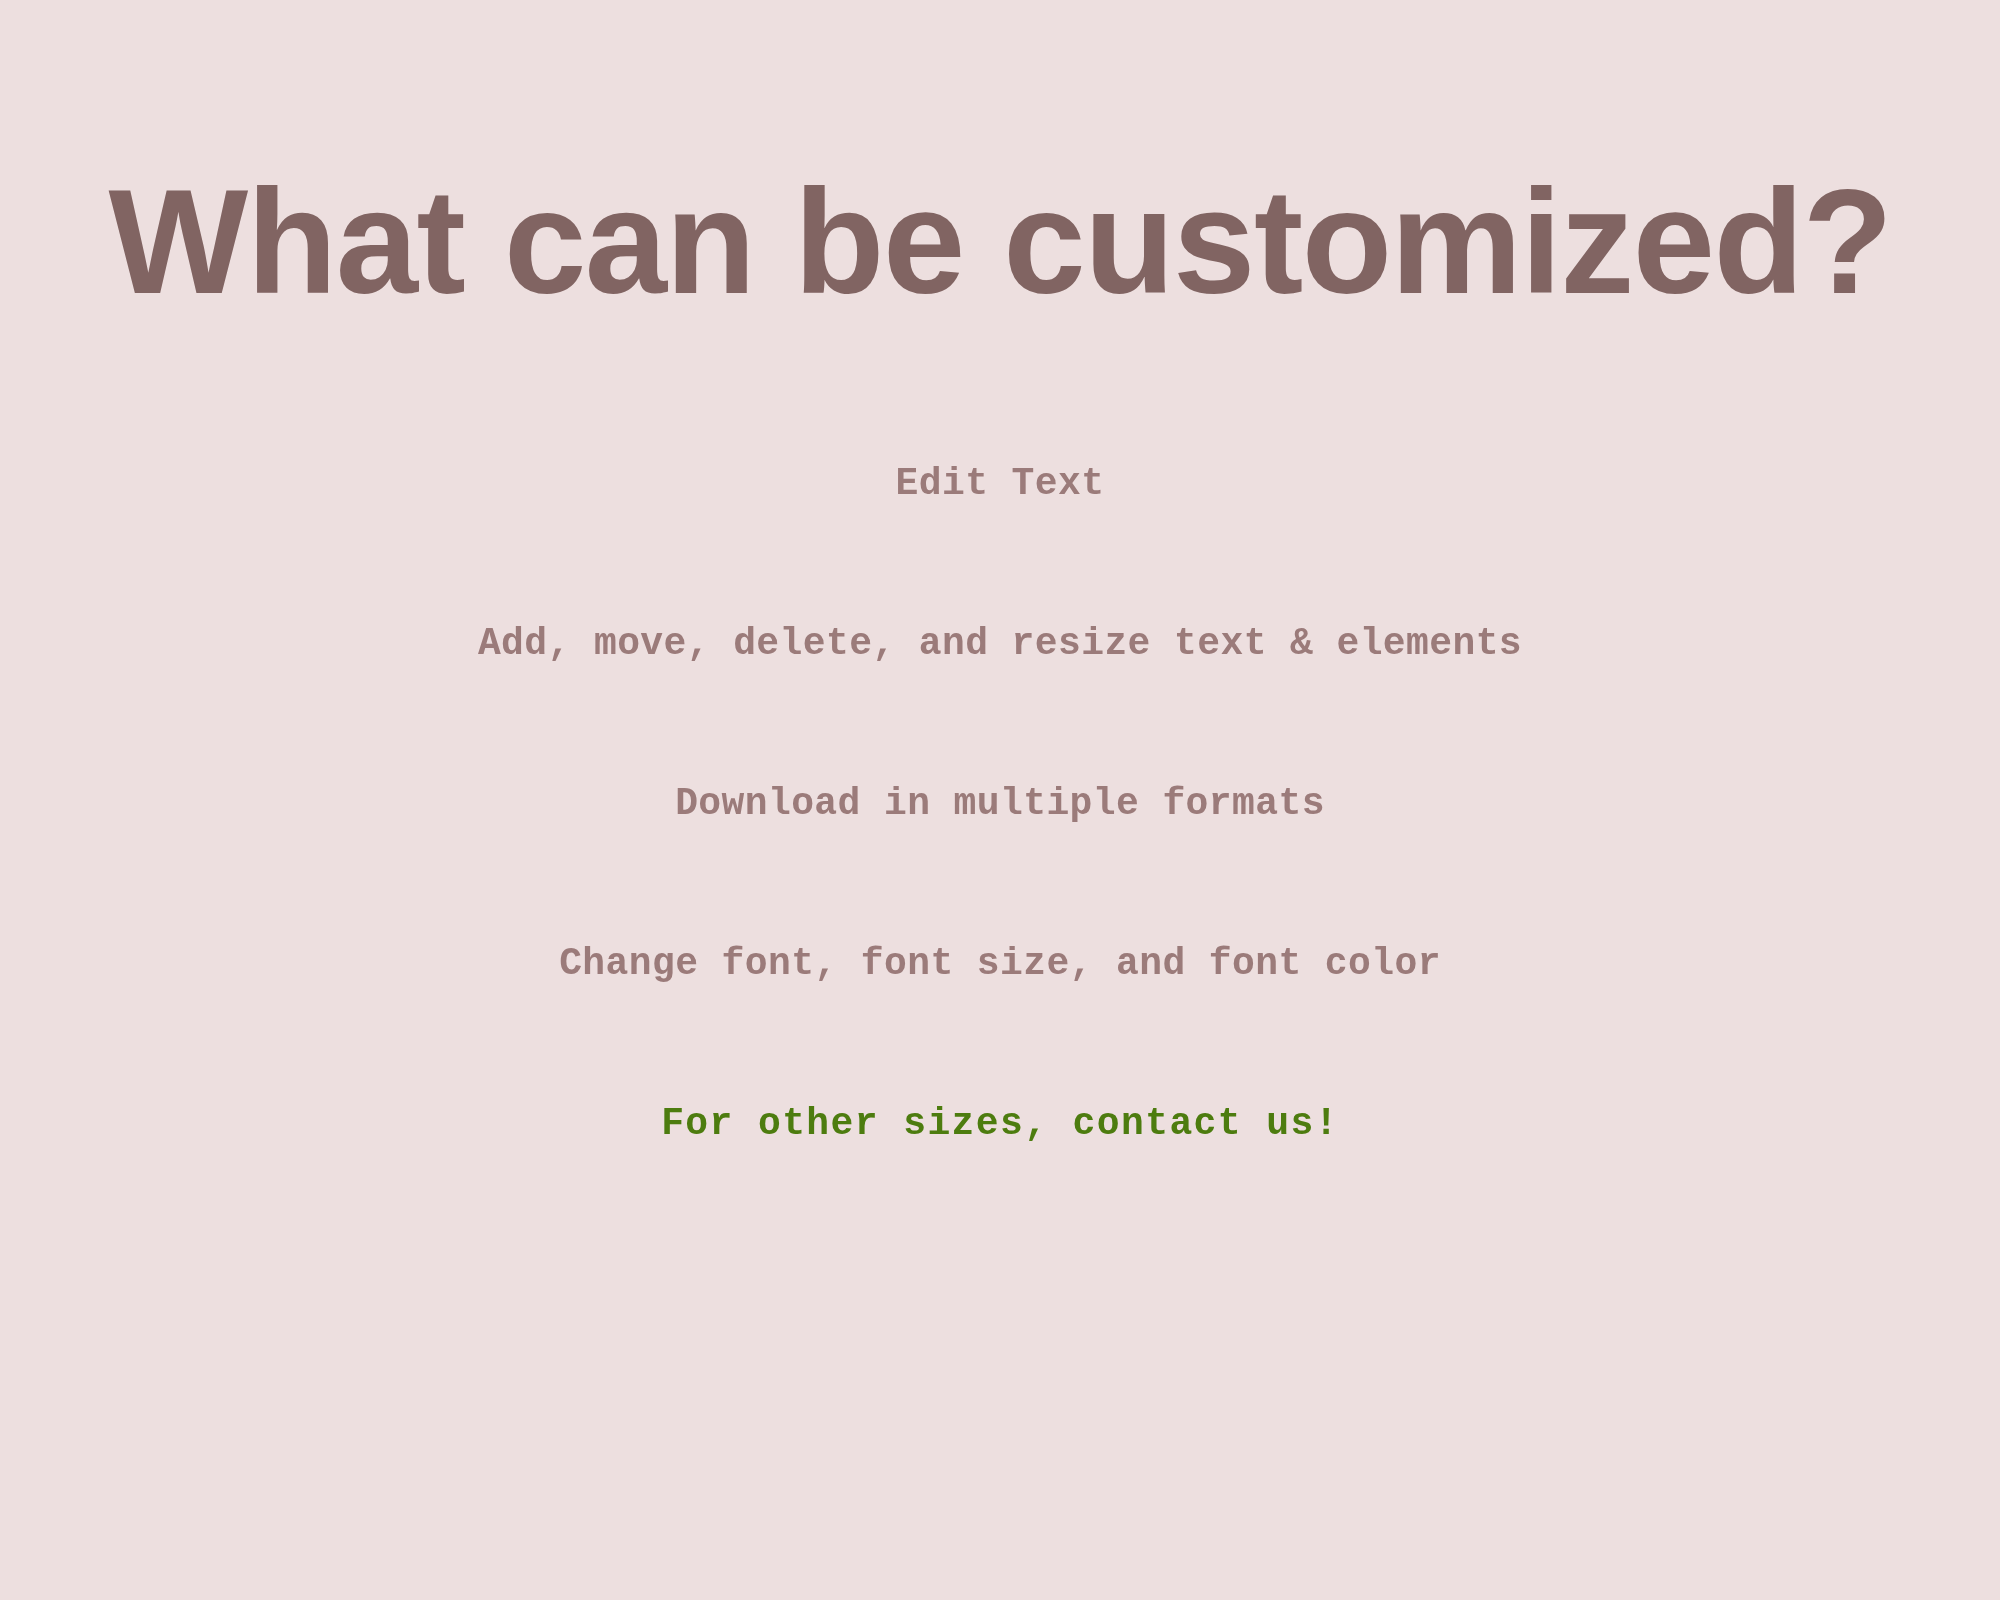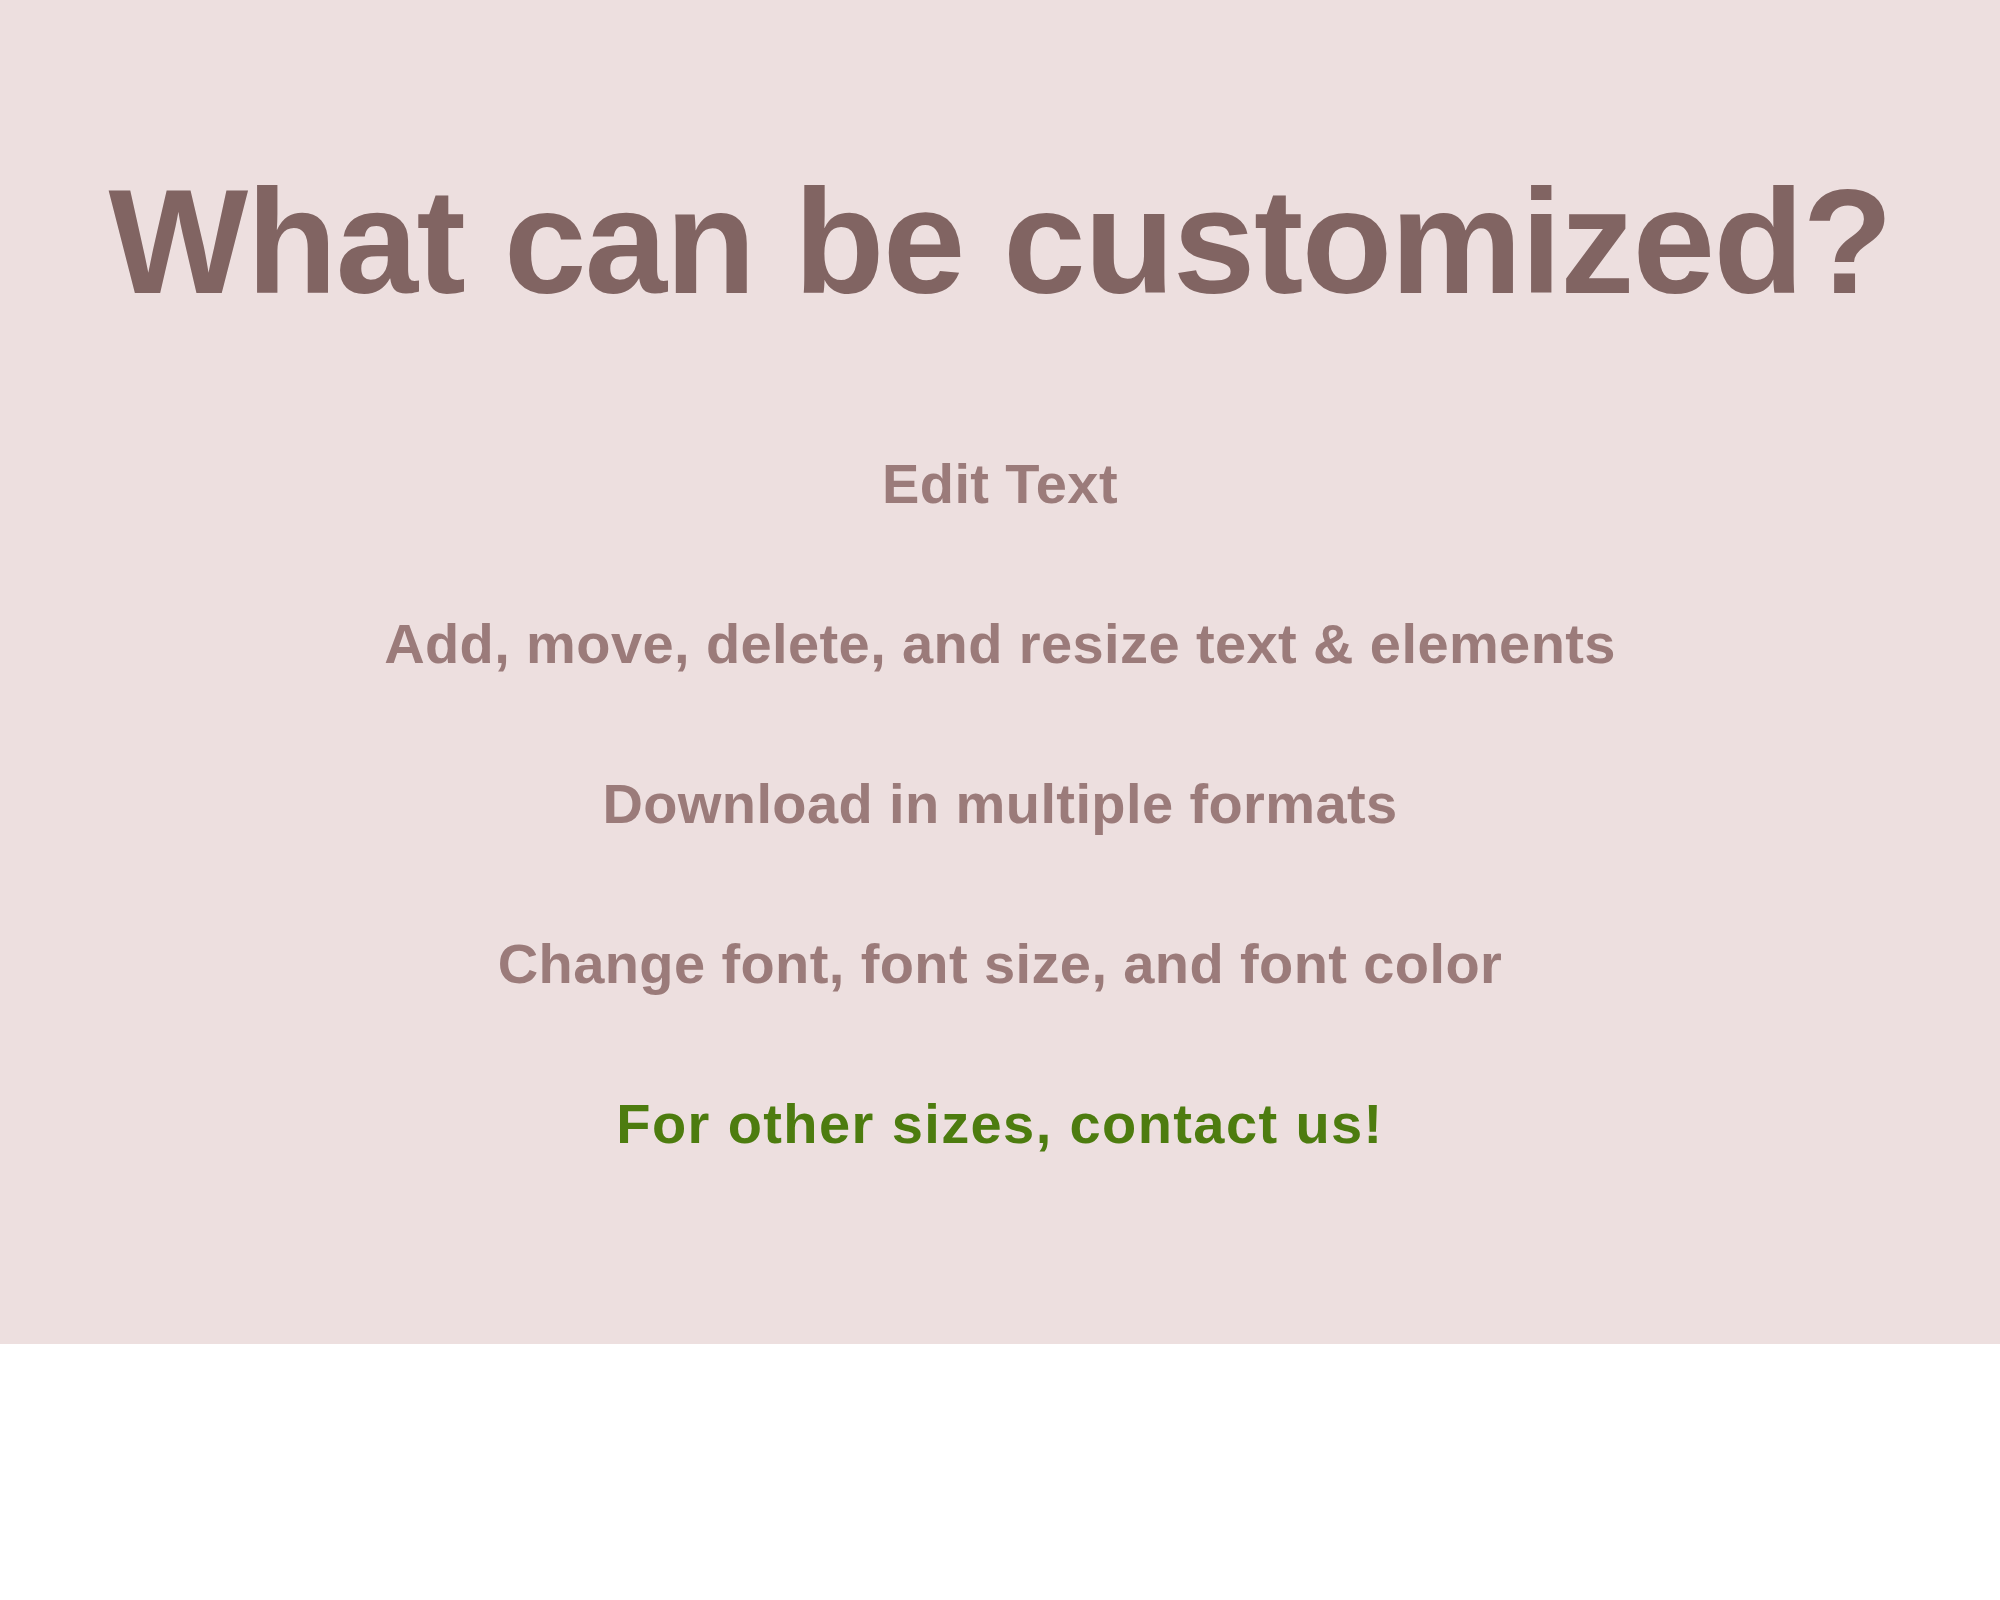--- a/index.html
+++ b/index.html
@@ -9,21 +9,21 @@
   body {
     width: 2000px;
     height: 1600px;
     overflow: hidden;
     font-family: "Liberation Sans", sans-serif;
   }
 
   .slide {
     position: relative;
     width: 2000px;
-    height: 1344px;
+    height: 1600px;
     background: #eddfdf;
     box-sizing: border-box;
   }
 
   
   .title-block {
     position: absolute;
     left: 0;
     top: 168px;
     width: 2000px;
@@ -58,22 +58,22 @@
     display: block;
     width: 2000px;
     height: 160px;
     line-height: 160px;
     text-align: center;
     white-space: nowrap;
   }
 
   .feature-label {
     display: inline-block;
-    font-family: Liberation Sans, sans-serif;
-    font-size: 56px;
+    font-family: Liberation Mono, monospace;
+    font-size: 38px;
     font-weight: 700;
     line-height: 160px;
     letter-spacing: 0.4px;
     color: #9b7b7a;
     vertical-align: baseline;
   }
 
   .feature-item.is-emphasis .feature-label {
     color: #4d7c0f;
     font-weight: 700;

